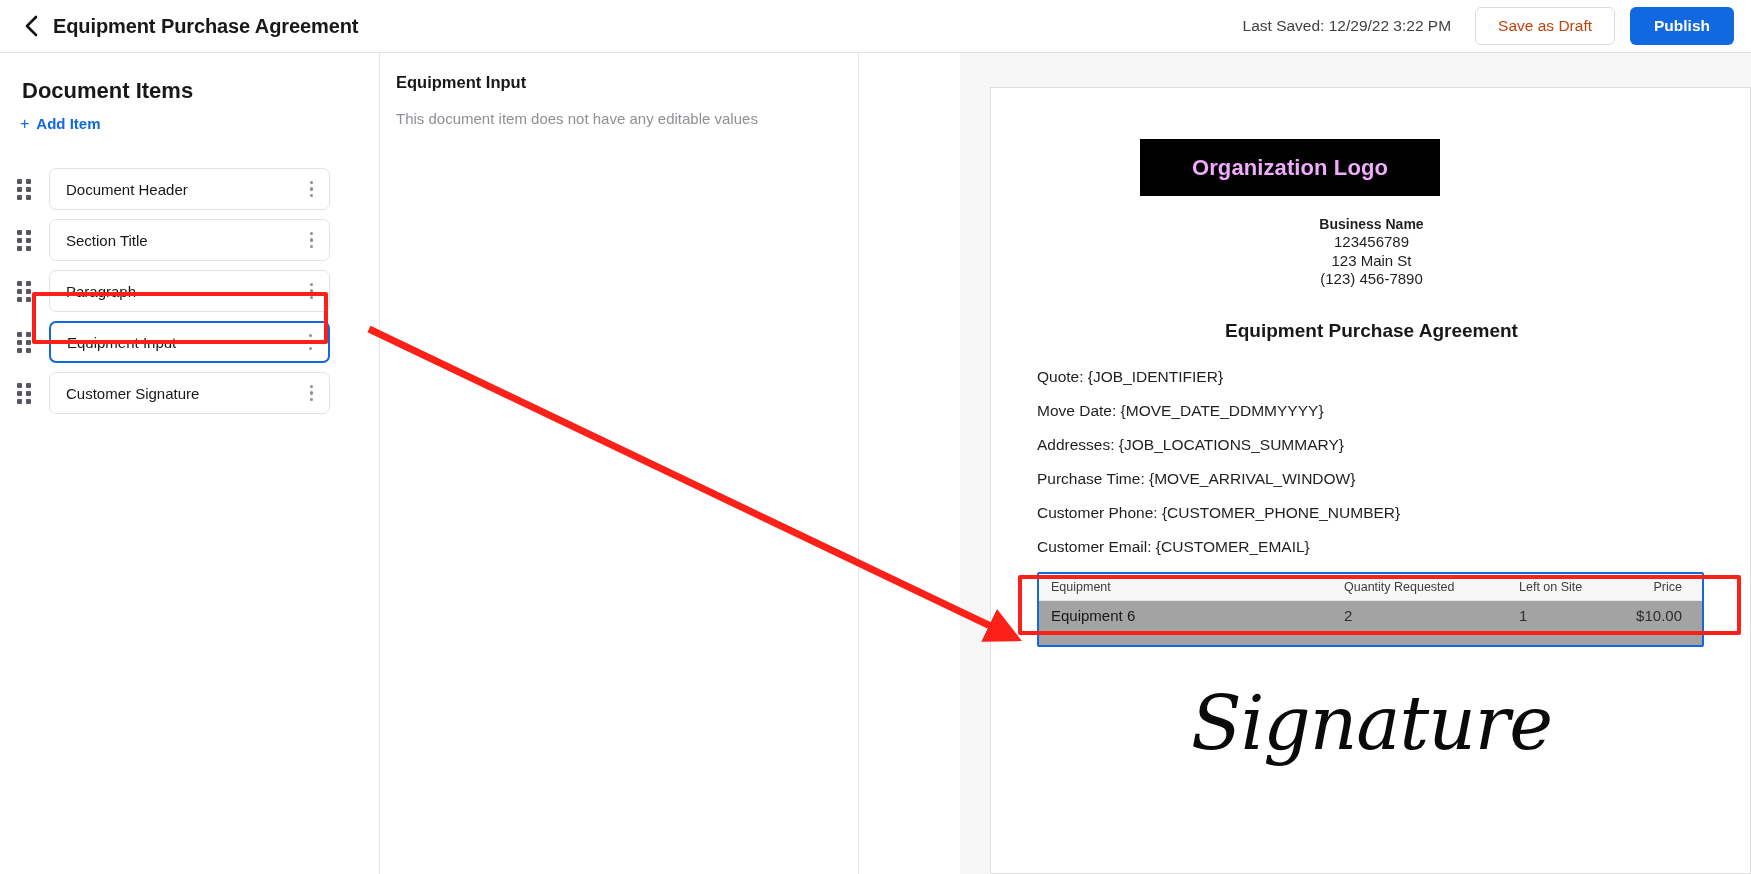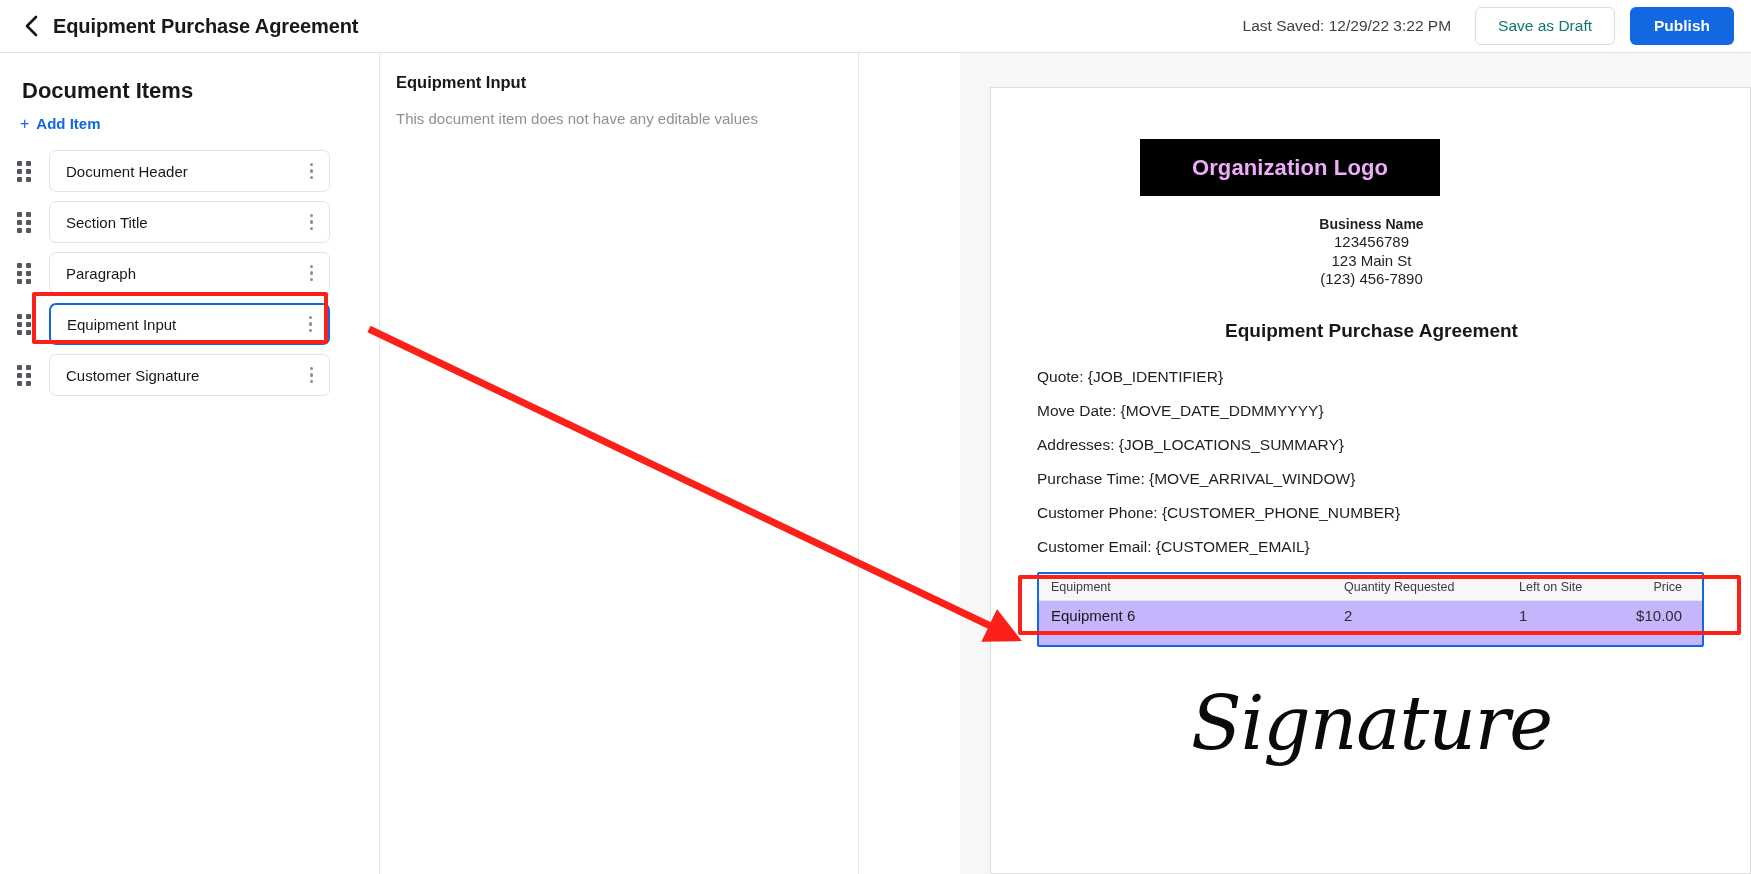--- a/index.html
+++ b/index.html
@@ -57,21 +57,21 @@
     margin-right: 24px;
     white-space: nowrap;
   }
   .btn-draft {
     height: 38px;
     min-width: 126px;
     padding: 0 22px;
     border: 1px solid #dcdcdc;
     border-radius: 6px;
     background: #ffffff;
-    color: #0f766e;
+    color: #c2410c;
     font-size: 15.5px;
     font-family: "Liberation Sans", sans-serif;
     cursor: default;
     margin-right: 15px;
     display: flex; align-items: center; justify-content: center;
   }
   .btn-publish {
     height: 38px;
     min-width: 104px;
     padding: 0 8px;
@@ -109,21 +109,21 @@
     display: flex;
     align-items: center;
     gap: 7px;
     color: #1168e0;
     font-size: 15px;
     font-weight: 600;
     cursor: pointer;
   }
   .add-item .plus { font-size: 16px; line-height: 1; font-weight: 400; }
 
-  .items { position: absolute; left: 0; top: 93px; width: 407px; }
+  .items { position: absolute; left: 0; top: 111px; width: 407px; }
   .item-row {
     position: relative;
     display: flex;
     align-items: center;
     height: 50px;
     margin-bottom: 1px;
   }
   .drag-handle {
     width: 18px;
     margin-left: 17px;
@@ -278,21 +278,21 @@
   }
 
   
   .eq-table {
     position: absolute;
     left: 46px;
     top: 484px;
     width: 667px;
     border: 2px solid #1168e0;
     border-radius: 2px;
-    background: #c4b5fd;
+    background: #a3a3a3;
     overflow: hidden;
   }
   .eq-head {
     display: flex;
     background: #f7f7f7;
     border-bottom: 1px solid #e6e6e6;
     height: 27px;
     align-items: center;
   }
   .eq-body-row {

